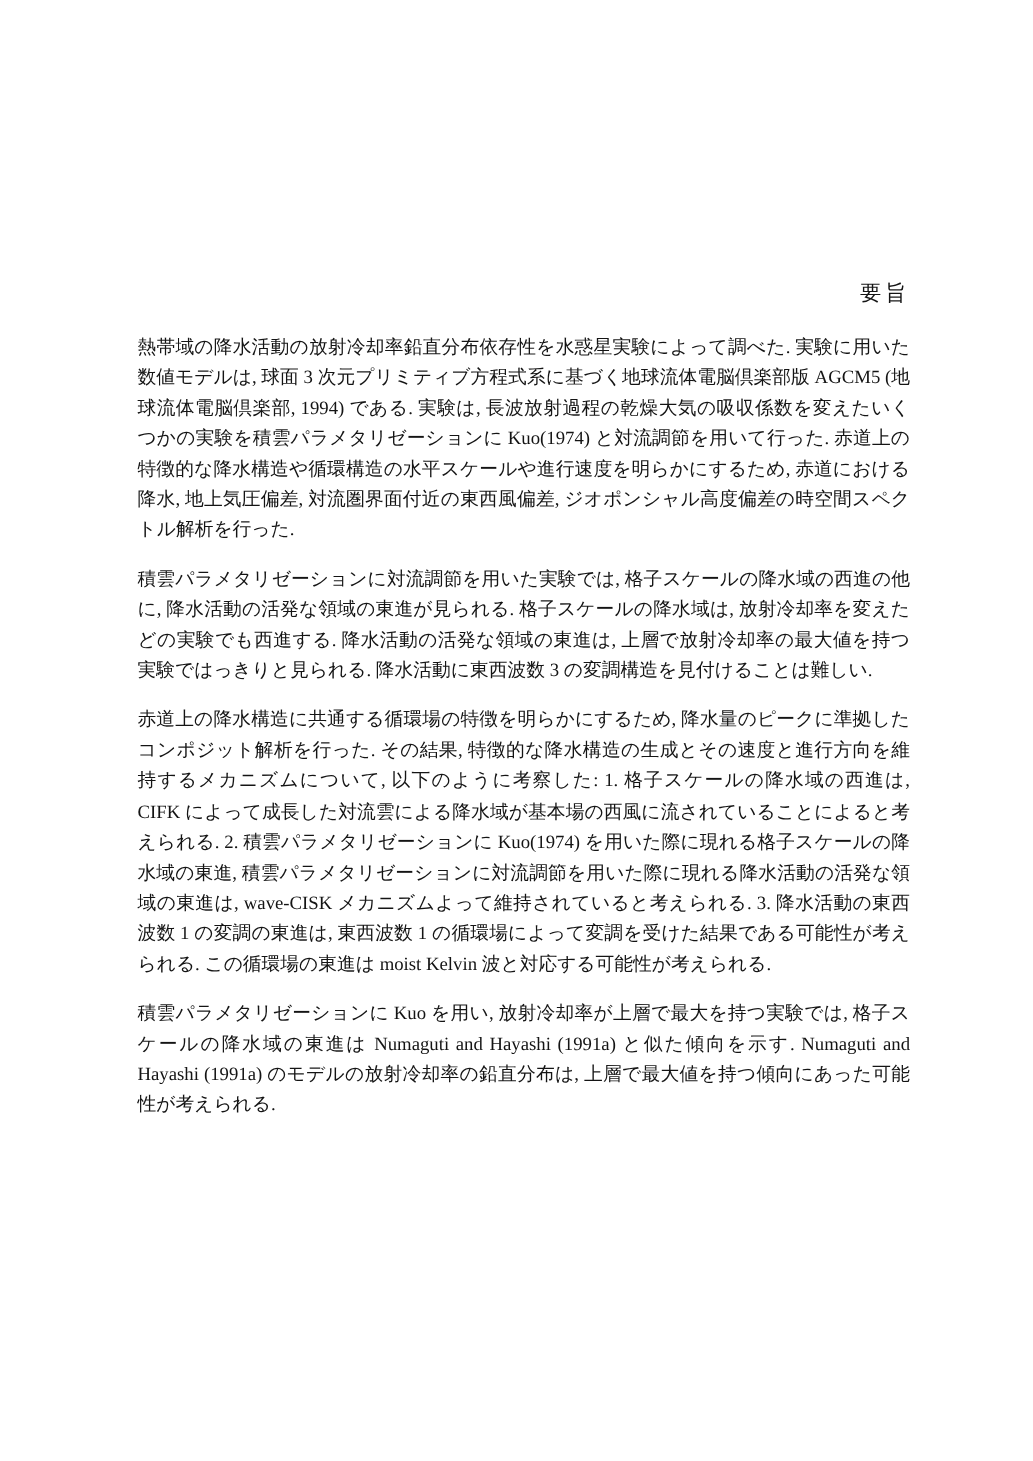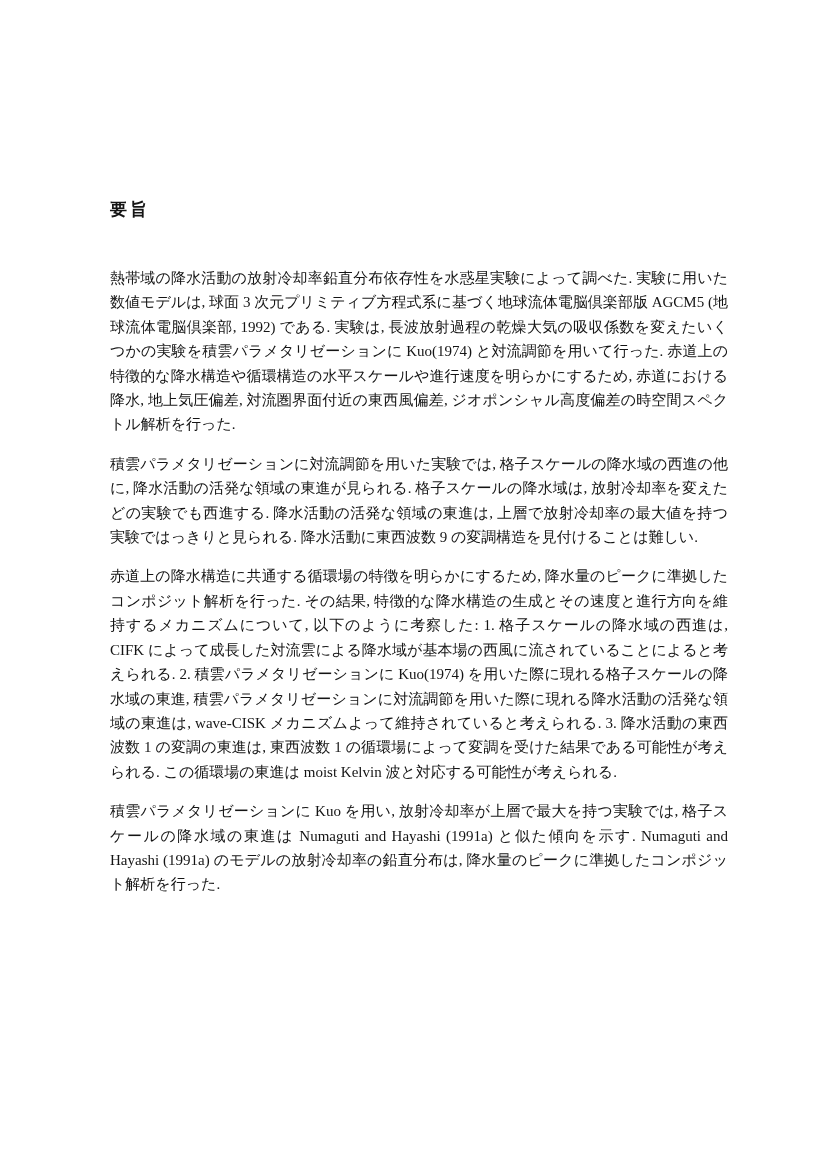--- a/index.html
+++ b/index.html
@@ -10,26 +10,26 @@
   .page {
     position: relative;
     width: 826px;
     height: 1169px;
     background: #ffffff;
     color: #141414;
     overflow: hidden;
   }
   .heading {
     position: absolute;
-    top: 198px;
+    top: 223px;
     left: 110px;
     width: 618px;
-    text-align: left;
+    text-align: right;
     font-family: "Liberation Sans", "DejaVu Sans", sans-serif;
-    font-weight: 700;
+    font-weight: 400;
     font-size: 17px;
     letter-spacing: 3px;
   }
   .body-text {
     position: absolute;
     top: 266px;
     left: 110px;
     width: 618px;
     font-family: "Liberation Serif", "DejaVu Serif", serif;
     font-size: 15px;
@@ -41,18 +41,18 @@
     margin: 0 0 15px 0;
   }
 </style>
 </head>
 <body>
 
 <div class="page">
   <div class="heading">要旨</div>
 
   <div class="body-text">
-    <p class="para">熱帯域の降水活動の放射冷却率鉛直分布依存性を水惑星実験によって調べた. 実験に用いた数値モデルは, 球面 3 次元プリミティブ方程式系に基づく地球流体電脳倶楽部版 AGCM5 (地球流体電脳倶楽部, 1992) である. 実験は, 長波放射過程の乾燥大気の吸収係数を変えたいくつかの実験を積雲パラメタリゼーションに Kuo(1974) と対流調節を用いて行った. 赤道上の特徴的な降水構造や循環構造の水平スケールや進行速度を明らかにするため, 赤道における降水, 地上気圧偏差, 対流圏界面付近の東西風偏差, ジオポンシャル高度偏差の時空間スペクトル解析を行った.</p>
-    <p class="para">積雲パラメタリゼーションに対流調節を用いた実験では, 格子スケールの降水域の西進の他に, 降水活動の活発な領域の東進が見られる. 格子スケールの降水域は, 放射冷却率を変えたどの実験でも西進する. 降水活動の活発な領域の東進は, 上層で放射冷却率の最大値を持つ実験ではっきりと見られる. 降水活動に東西波数 9 の変調構造を見付けることは難しい.</p>
+    <p class="para">熱帯域の降水活動の放射冷却率鉛直分布依存性を水惑星実験によって調べた. 実験に用いた数値モデルは, 球面 3 次元プリミティブ方程式系に基づく地球流体電脳倶楽部版 AGCM5 (地球流体電脳倶楽部, 1994) である. 実験は, 長波放射過程の乾燥大気の吸収係数を変えたいくつかの実験を積雲パラメタリゼーションに Kuo(1974) と対流調節を用いて行った. 赤道上の特徴的な降水構造や循環構造の水平スケールや進行速度を明らかにするため, 赤道における降水, 地上気圧偏差, 対流圏界面付近の東西風偏差, ジオポンシャル高度偏差の時空間スペクトル解析を行った.</p>
+    <p class="para">積雲パラメタリゼーションに対流調節を用いた実験では, 格子スケールの降水域の西進の他に, 降水活動の活発な領域の東進が見られる. 格子スケールの降水域は, 放射冷却率を変えたどの実験でも西進する. 降水活動の活発な領域の東進は, 上層で放射冷却率の最大値を持つ実験ではっきりと見られる. 降水活動に東西波数 3 の変調構造を見付けることは難しい.</p>
     <p class="para">赤道上の降水構造に共通する循環場の特徴を明らかにするため, 降水量のピークに準拠したコンポジット解析を行った. その結果, 特徴的な降水構造の生成とその速度と進行方向を維持するメカニズムについて, 以下のように考察した: 1. 格子スケールの降水域の西進は, CIFK によって成長した対流雲による降水域が基本場の西風に流されていることによると考えられる. 2. 積雲パラメタリゼーションに Kuo(1974) を用いた際に現れる格子スケールの降水域の東進, 積雲パラメタリゼーションに対流調節を用いた際に現れる降水活動の活発な領域の東進は, wave-CISK メカニズムよって維持されていると考えられる. 3. 降水活動の東西波数 1 の変調の東進は, 東西波数 1 の循環場によって変調を受けた結果である可能性が考えられる. この循環場の東進は moist Kelvin 波と対応する可能性が考えられる.</p>
-    <p class="para">積雲パラメタリゼーションに Kuo を用い, 放射冷却率が上層で最大を持つ実験では, 格子スケールの降水域の東進は Numaguti and Hayashi (1991a) と似た傾向を示す. Numaguti and Hayashi (1991a) のモデルの放射冷却率の鉛直分布は, 降水量のピークに準拠したコンポジット解析を行った.</p>
+    <p class="para">積雲パラメタリゼーションに Kuo を用い, 放射冷却率が上層で最大を持つ実験では, 格子スケールの降水域の東進は Numaguti and Hayashi (1991a) と似た傾向を示す. Numaguti and Hayashi (1991a) のモデルの放射冷却率の鉛直分布は, 上層で最大値を持つ傾向にあった可能性が考えられる.</p>
   </div>
 </div>
 
 </body></html>

